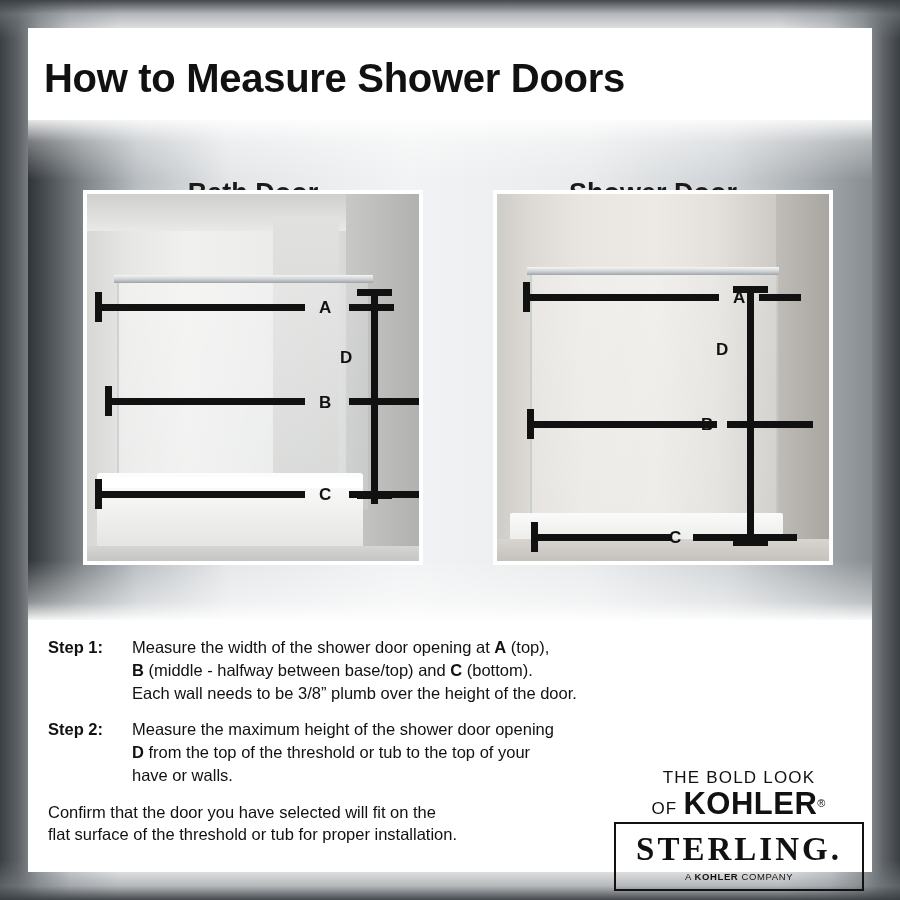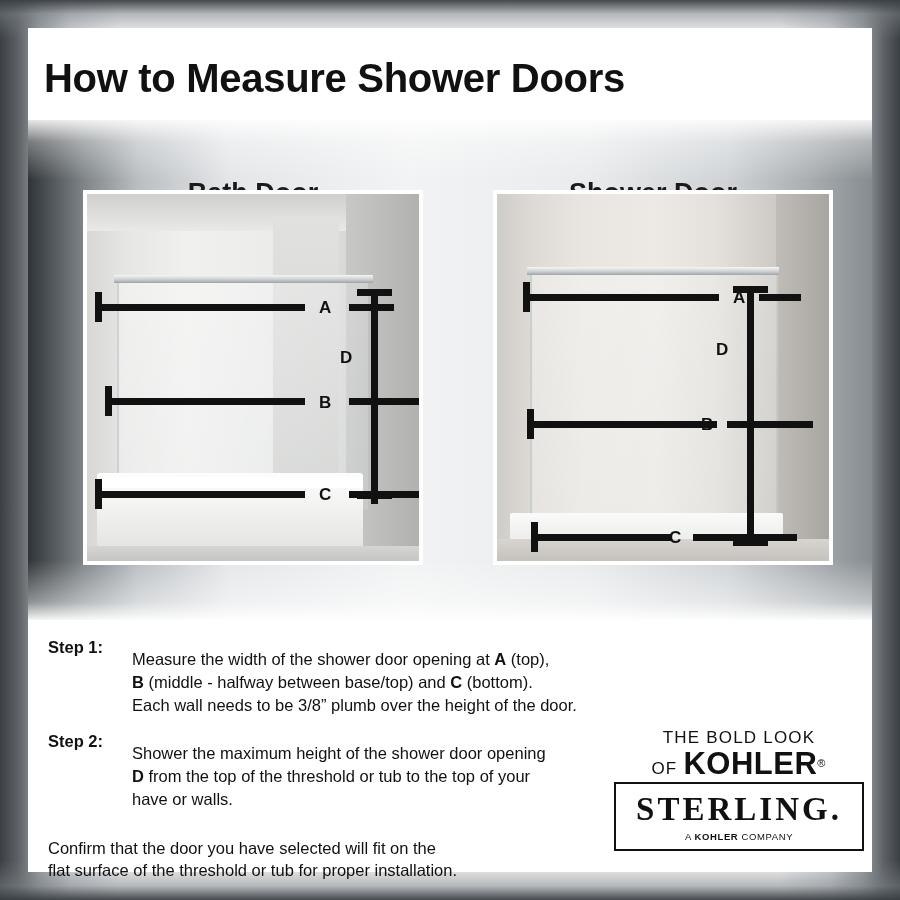--- a/index.html
+++ b/index.html
@@ -228,29 +228,28 @@
     flex: 0 0 84px;
     font-size: 16.5px;
     font-weight: bold;
     color: #111111;
     line-height: 1.38;
   }
   .step-text {
     font-size: 16.5px;
     color: #111111;
     line-height: 1.38;
-    margin-top: 12px;
   }
   .step-text b { font-weight: bold; }
 
   
   .logo-area {
     position: absolute;
     right: 8px;
-    top: 700px;
+    top: 740px;
     width: 250px;
     text-align: center;
   }
   .bold-look {
     font-family: "Liberation Sans", sans-serif;
     font-size: 17px;
     letter-spacing: 1.2px;
     color: #111111;
     line-height: 1.12;
     text-align: center;
@@ -387,21 +386,21 @@
         <div class="step-text">
           <div>Measure the width of the shower door opening at <b>A</b> (top),</div>
           <div><b>B</b> (middle - halfway between base/top) and <b>C</b> (bottom).</div>
           <div>Each wall needs to be 3/8” plumb over the height of the door.</div>
         </div>
       </div>
 
       <div class="step-row">
         <div class="step-label">Step 2:</div>
         <div class="step-text">
-          <div>Shower the maximum height of the shower door opening</div>
+          <div>Measure the maximum height of the shower door opening</div>
           <div><b>D</b> from the top of the threshold or tub to the top of your</div>
           <div>have or walls.</div>
         </div>
       </div>
 
       <div class="step-row">
         <div class="step-text">
           <div>Confirm that the door you have selected will fit on the</div>
           <div>flat surface of the threshold or tub for proper installation.</div>
         </div>

